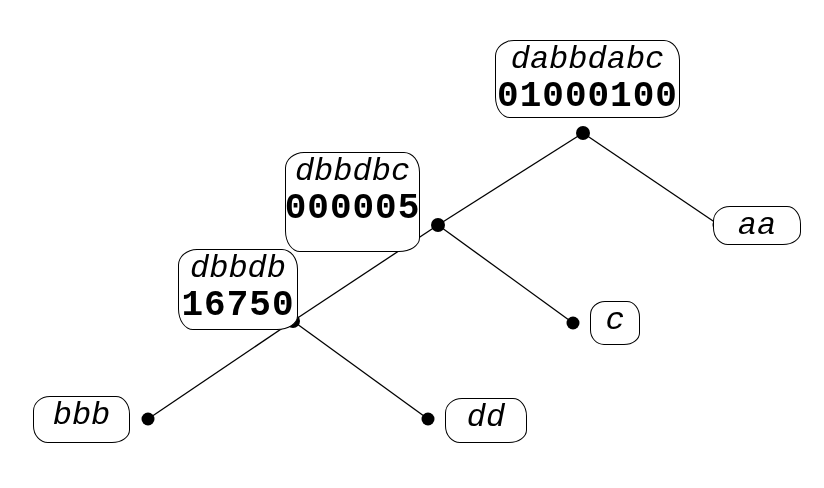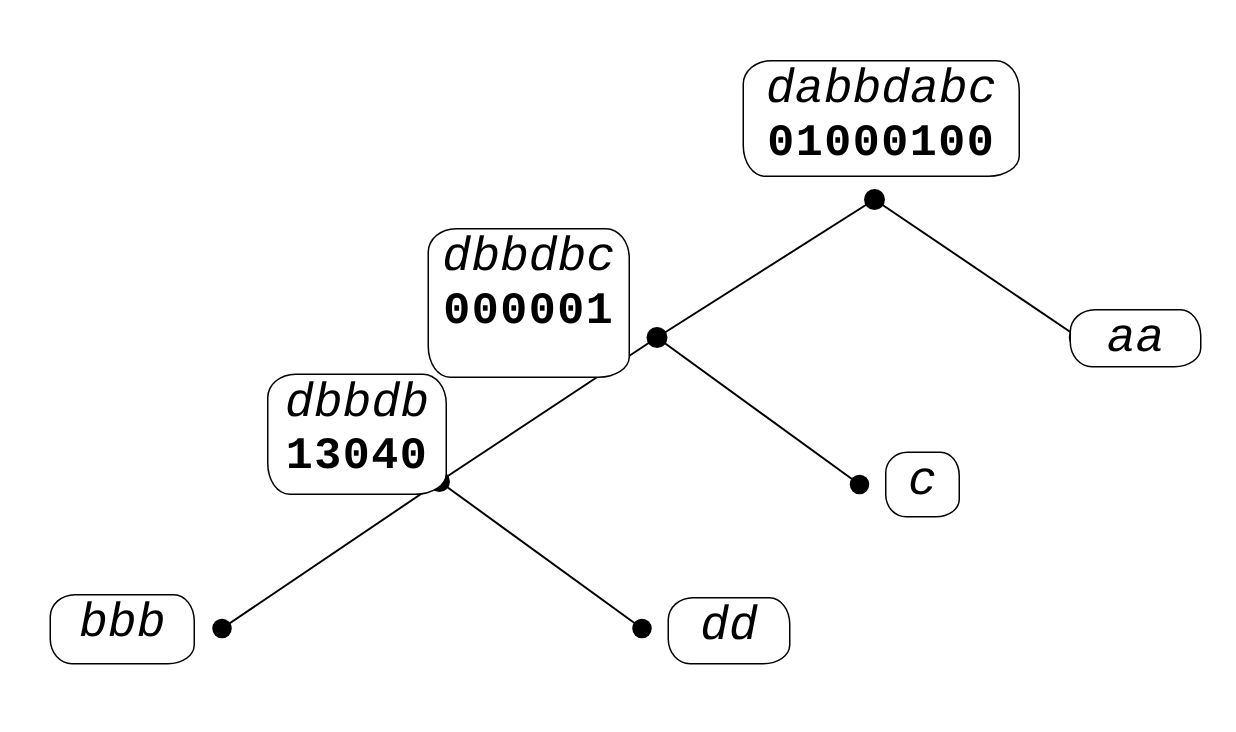--- a/index.html
+++ b/index.html
@@ -35,21 +35,21 @@
   }
   .node-box .word {
     font-style: italic;
     font-size: 32px;
     line-height: 37px;
     white-space: nowrap;
   }
   .node-box .code {
     font-style: normal;
     font-weight: bold;
-    font-size: 30px;
+    font-size: 36px;
     line-height: 37px;
     letter-spacing: 1px;
     white-space: nowrap;
   }
   
   .r-big   { border-radius: 19px 16px 21px 15px / 16px 20px 14px 21px; }
   .r-med   { border-radius: 17px 14px 18px 15px / 15px 18px 13px 17px; }
   .r-small { border-radius: 15px 13px 16px 14px / 14px 16px 12px 15px; }
 </style>
 </head>
@@ -75,26 +75,26 @@
     <circle cx="719" cy="225" r="6.5"></circle>
   </svg>
 
   <div class="node-box r-big" style="left:495px; top:40px; width:185px; height:78px;">
     <span class="word">dabbdabc</span>
     <span class="code">01000100</span>
   </div>
 
   <div class="node-box r-big" style="left:285px; top:152px; width:135px; height:100px;">
     <span class="word">dbbdbc</span>
-    <span class="code">000001</span>
+    <span class="code">000005</span>
   </div>
 
   <div class="node-box r-big" style="left:150px; top:249px; width:120px; height:81px;margin-left:28px;">
     <span class="word">dbbdb</span>
-    <span class="code">13040</span>
+    <span class="code">16750</span>
   </div>
 
   <div class="node-box r-med" style="left:33px; top:396px; width:97px; height:47px;">
     <span class="word">bbb</span>
   </div>
 
   <div class="node-box r-med" style="left:445px; top:398px; width:82px; height:45px;">
     <span class="word">dd</span>
   </div>
 

